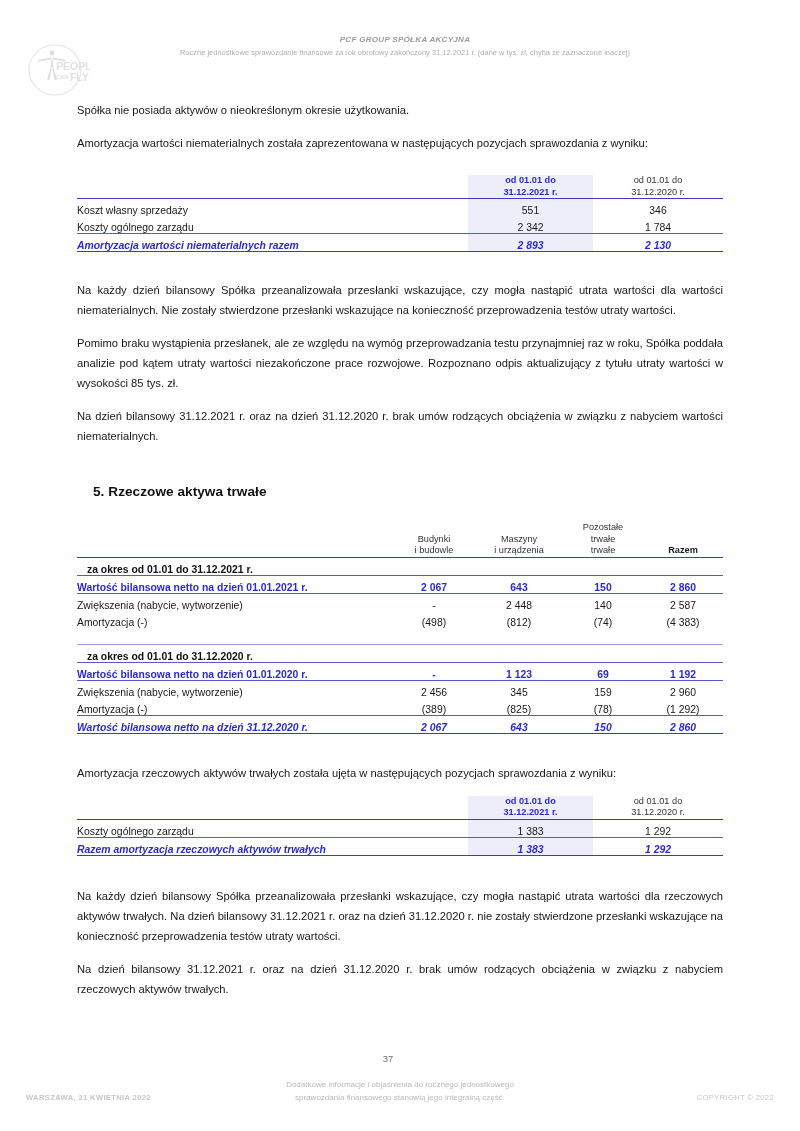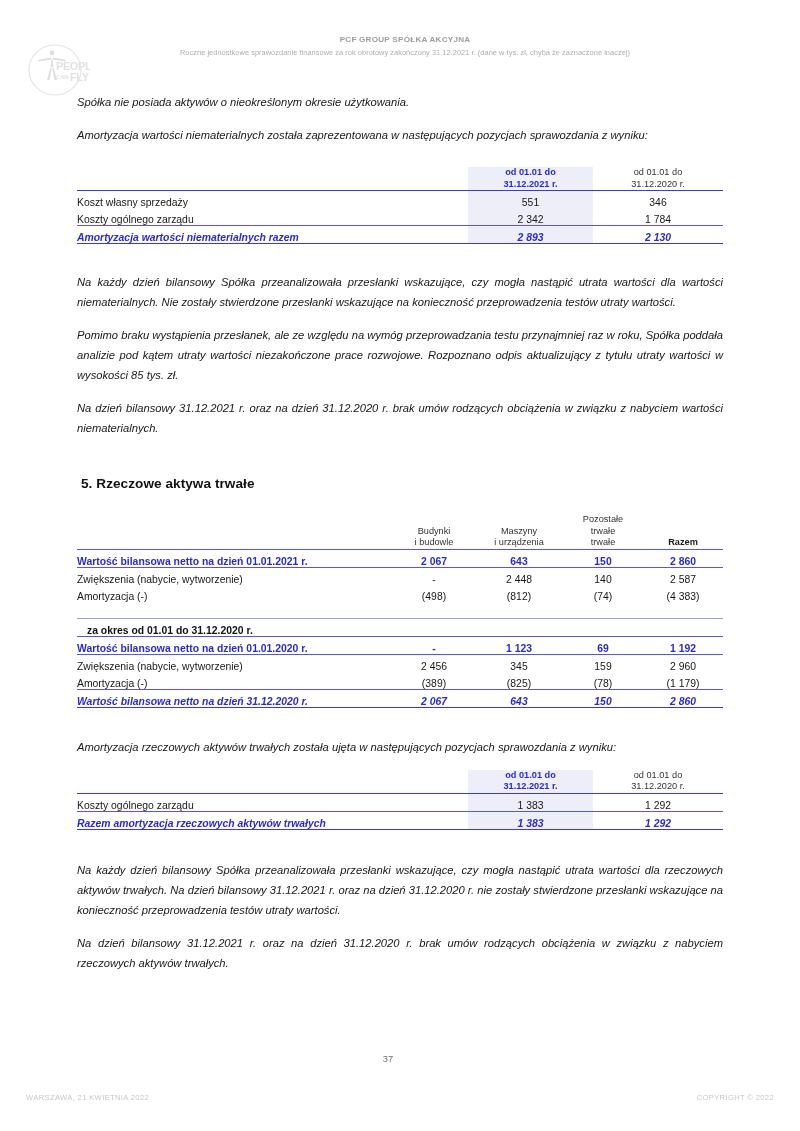--- a/index.html
+++ b/index.html
@@ -16,36 +16,36 @@
   .logo{
     position:absolute;left:20px;top:22px;width:70px;height:52px;
     opacity:.55;
   }
   .logo svg{display:block;}
   .header-text{
     position:absolute;left:120px;top:14px;width:570px;text-align:center;
   }
   .header-title{
     font-size:8.1px;font-weight:bold;color:#9c9c9c;letter-spacing:.25px;
-    margin:0 0 4px 0;line-height:1.1;
+    margin:0 0 4px 0;line-height:1.1;font-style:italic;
   }
   .header-sub{
     font-size:7.4px;color:#adadad;line-height:1.2;margin:0;letter-spacing:.05px;
   }
 
   
   .content{position:absolute;left:77px;top:92px;width:646px;}
   p.para{
     font-size:11.2px;line-height:20px;color:#171717;
-    margin:0 0 13px 0;text-align:justify;font-style:italic;
+    margin:8px 0 13px 0;text-align:justify;
   }
   p.para.nojust{text-align:left;}
   h2.section-title{
     font-size:13.6px;font-weight:bold;color:#111;
-    margin:4px;padding:0;line-height:1.2;letter-spacing:.05px;
+    margin:16px;padding:0;line-height:1.2;letter-spacing:.05px;
   }
 
   
   table.fin{
     border-collapse:collapse;width:100%;table-layout:fixed;
     font-size:10.2px;
   }
   table.fin td,table.fin th{padding:0;vertical-align:bottom;}
   .cellpad{padding:2.5px 0 2.5px 0;}
 
@@ -82,21 +82,21 @@
   }
   .footer{
     position:absolute;left:0;top:1079px;width:800px;height:40px;
   }
   .footer-center{
     position:absolute;left:230px;top:0;width:340px;text-align:center;
     font-size:8px;color:#b9b9b9;line-height:12.5px;
   }
   .footer-left{
     position:absolute;left:26px;top:14px;
-    font-size:7.6px;color:#c6c6c6;letter-spacing:.35px;
+    font-size:7.6px;color:#c6c6c6;letter-spacing:.35px;font-weight:bold;
   }
   .footer-right{
     position:absolute;right:26px;top:14px;
     font-size:7.6px;color:#c6c6c6;letter-spacing:.35px;
   }
 </style>
 </head>
 <body>
 
 <div class="page">
@@ -198,20 +198,23 @@
           <th class="colhead">
             <span>Pozostałe</span><br>
             <span>trwałe</span><br>
             <span>trwałe</span>
           </th>
           <th class="colhead bk">
             <span>Razem</span>
           </th>
         </tr>
 
+        <tr class="subhead line-thick h22">
+          <td class="lbl cellpad" colspan="5">za okres od 01.01 do 31.12.2021 r.</td>
+        </tr>
 
         <tr class="blue line-thin h22">
           <td class="lbl cellpad">Wartość bilansowa netto na dzień 01.01.2021 r.</td>
           <td class="num cellpad">2 067</td>
           <td class="num cellpad">643</td>
           <td class="num cellpad">150</td>
           <td class="num cellpad">2 860</td>
         </tr>
 
         <tr class="line-thin h22">
@@ -253,21 +256,21 @@
           <td class="num cellpad">345</td>
           <td class="num cellpad">159</td>
           <td class="num cellpad">2 960</td>
         </tr>
 
         <tr class="h22">
           <td class="lbl cellpad">Amortyzacja (-)</td>
           <td class="num cellpad">(389)</td>
           <td class="num cellpad">(825)</td>
           <td class="num cellpad">(78)</td>
-          <td class="num cellpad">(1 179)</td>
+          <td class="num cellpad">(1 292)</td>
         </tr>
 
         <tr class="blue line-thin line-bot-thick h22">
           <td class="lbl cellpad">Wartość bilansowa netto  na dzień 31.12.2020 r.</td>
           <td class="num cellpad">2 067</td>
           <td class="num cellpad">643</td>
           <td class="num cellpad">150</td>
           <td class="num cellpad">2 860</td>
         </tr>
       </tbody>
@@ -309,17 +312,21 @@
     </table>
 
     <p class="para" style="margin-top:30px">Na każdy dzień bilansowy Spółka przeanalizowała przesłanki wskazujące, czy mogła nastąpić utrata wartości dla rzeczowych aktywów trwałych. Na dzień bilansowy 31.12.2021 r. oraz na dzień 31.12.2020 r. nie zostały stwierdzone przesłanki wskazujące na konieczność przeprowadzenia testów utraty wartości.</p>
     <p class="para">Na dzień bilansowy 31.12.2021 r. oraz na dzień 31.12.2020 r. brak umów rodzących obciążenia w związku z nabyciem rzeczowych aktywów trwałych.</p>
 
   </div>
 
   <div class="pagenum">37</div>
 
   <div class="footer">
+    <div class="footer-center">
+      <span>Dodatkowe informacje i objaśnienia do rocznego jednostkowego</span><br>
+      <span>sprawozdania finansowego stanowią jego integralną część.</span>
+    </div>
     <div class="footer-left">WARSZAWA, 21 KWIETNIA 2022</div>
     <div class="footer-right">COPYRIGHT © 2022</div>
   </div>
 
 </div>
 
 </body></html>

